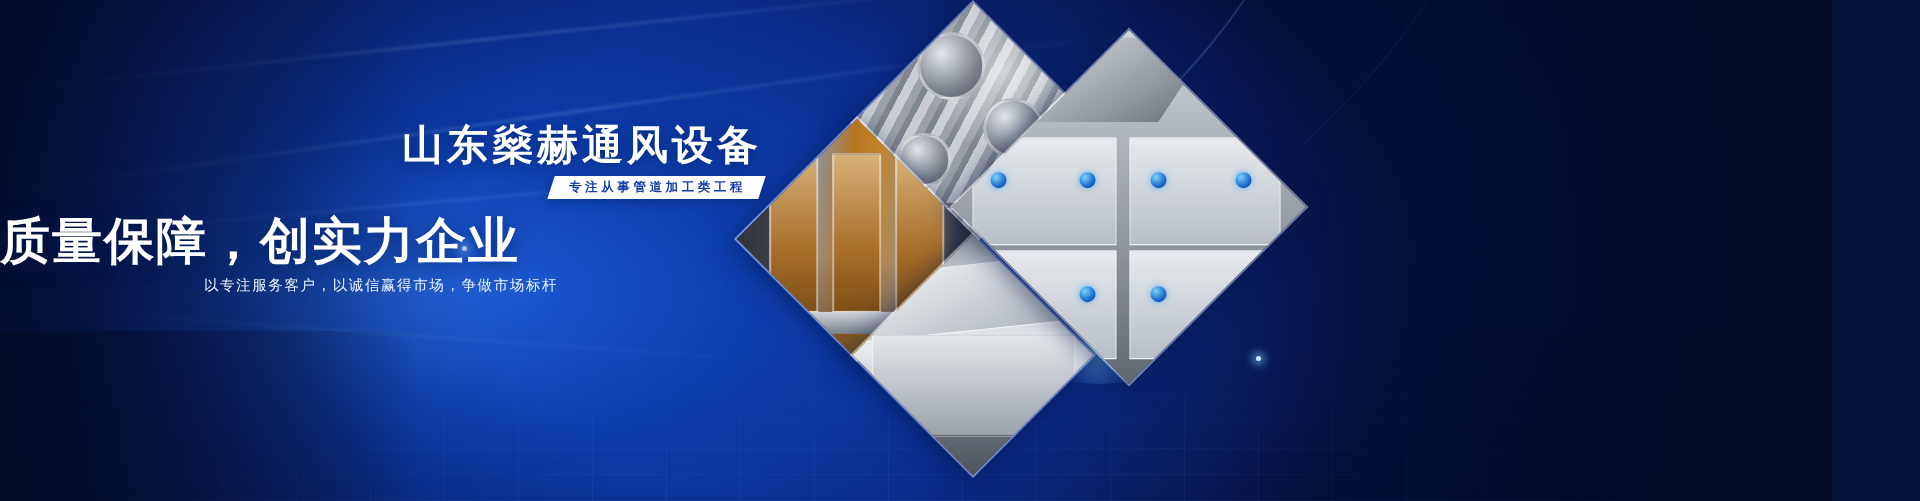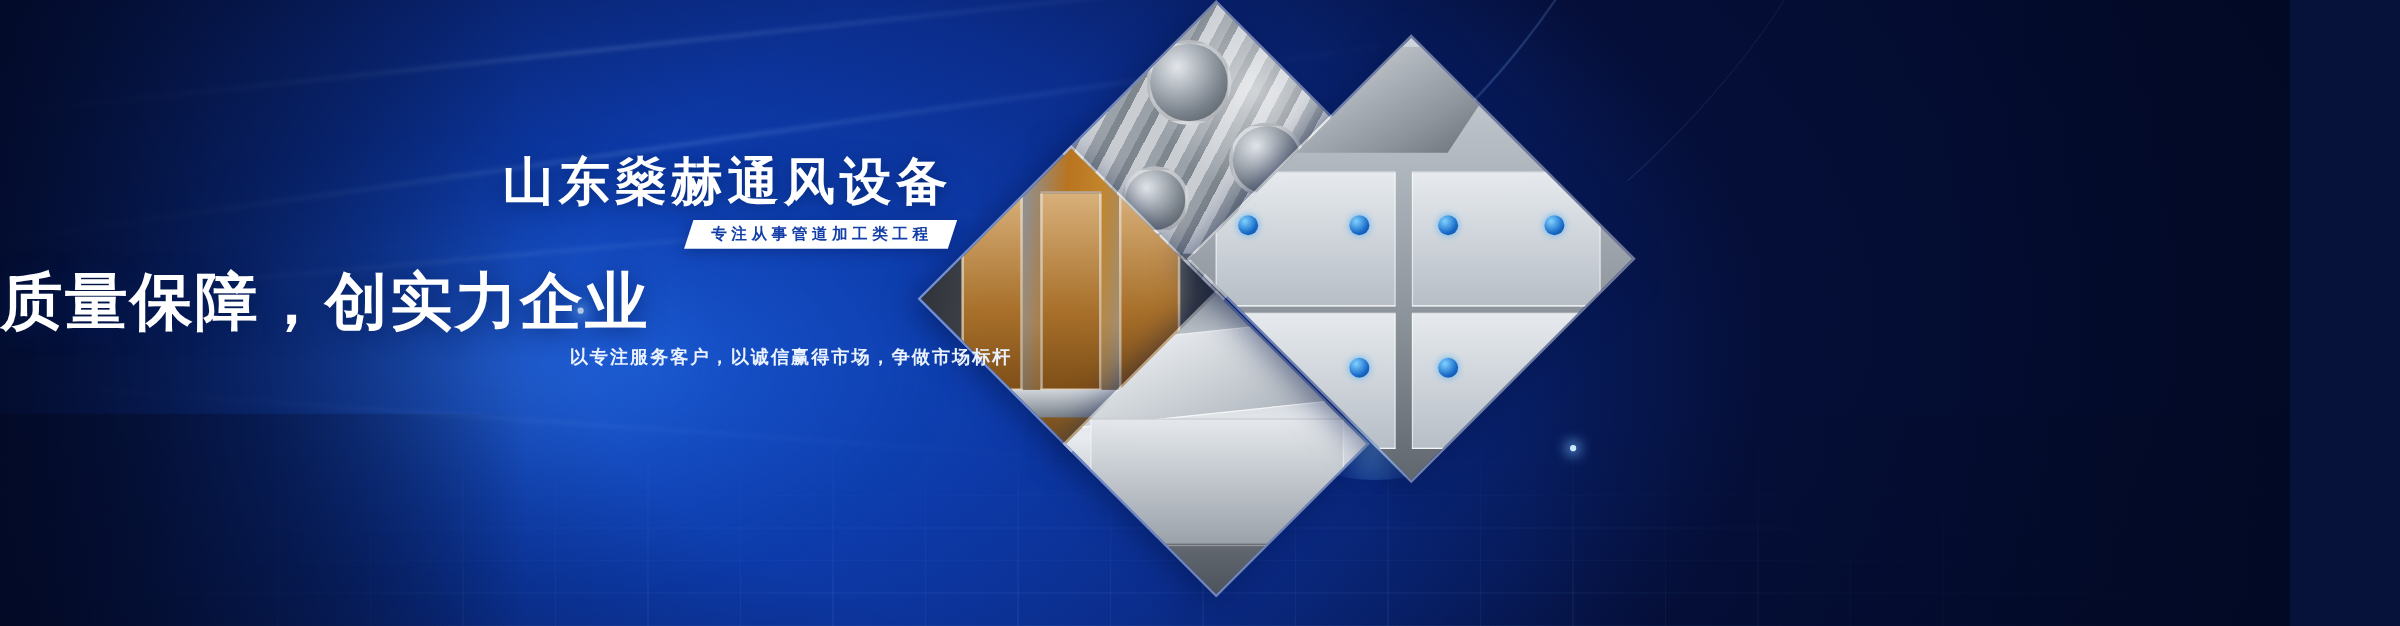--- a/index.html
+++ b/index.html
@@ -56,22 +56,22 @@
   .title{position:absolute;left:0;top:125px;width:762px;text-align:right;color:#fff;
     font-size:41px;font-weight:700;letter-spacing:4px;line-height:1;
     text-shadow:0 2px 14px rgba(0,30,90,.65);}
   .tagwrap{position:absolute;left:0;top:176px;width:762px;display:flex;justify-content:flex-end;}
   .tagbar{position:relative;background:#fff;height:23px;display:flex;align-items:center;
     padding:0 16px 0 18px;transform:skewX(-18deg);box-shadow:0 2px 10px rgba(0,20,70,.35);}
   .tagbar span{transform:skewX(18deg);color:#143fa8;font-size:12.5px;font-weight:700;letter-spacing:3.6px;white-space:nowrap;}
   .headline{position:absolute;left:0;top:210px;width:762px;text-align:left;color:#fff;
     font-size:50px;font-weight:800;letter-spacing:2px;line-height:1.25;
     text-shadow:0 3px 18px rgba(0,25,85,.7);}
-  .subtitle{position:absolute;left:0;top:276px;width:762px;text-align:right;color:#eaf2ff;
-    font-size:14.5px;font-weight:700;letter-spacing:1.6px;padding-left:48px;}
+  .subtitle{position:absolute;left:0;top:276px;width:762px;text-align:center;color:#eaf2ff;
+    font-size:14.5px;font-weight:400;letter-spacing:1.6px;}
 
   
   .collage{position:absolute;left:806px;top:58px;width:430px;height:320px;}
   .dia{position:absolute;width:170px;height:170px;transform:rotate(45deg);overflow:hidden;
     border:2px solid rgba(255,255,255,.42);box-shadow:0 6px 26px rgba(0,18,70,.55);}
   .dia > .inner{position:absolute;left:-24%;top:-24%;width:148%;height:148%;transform:rotate(-45deg);}
 
   .d-top{left:80px;top:-22px;}
   .d-left{left:-36px;top:94px;}
   .d-bottom{left:80px;top:210px;}

